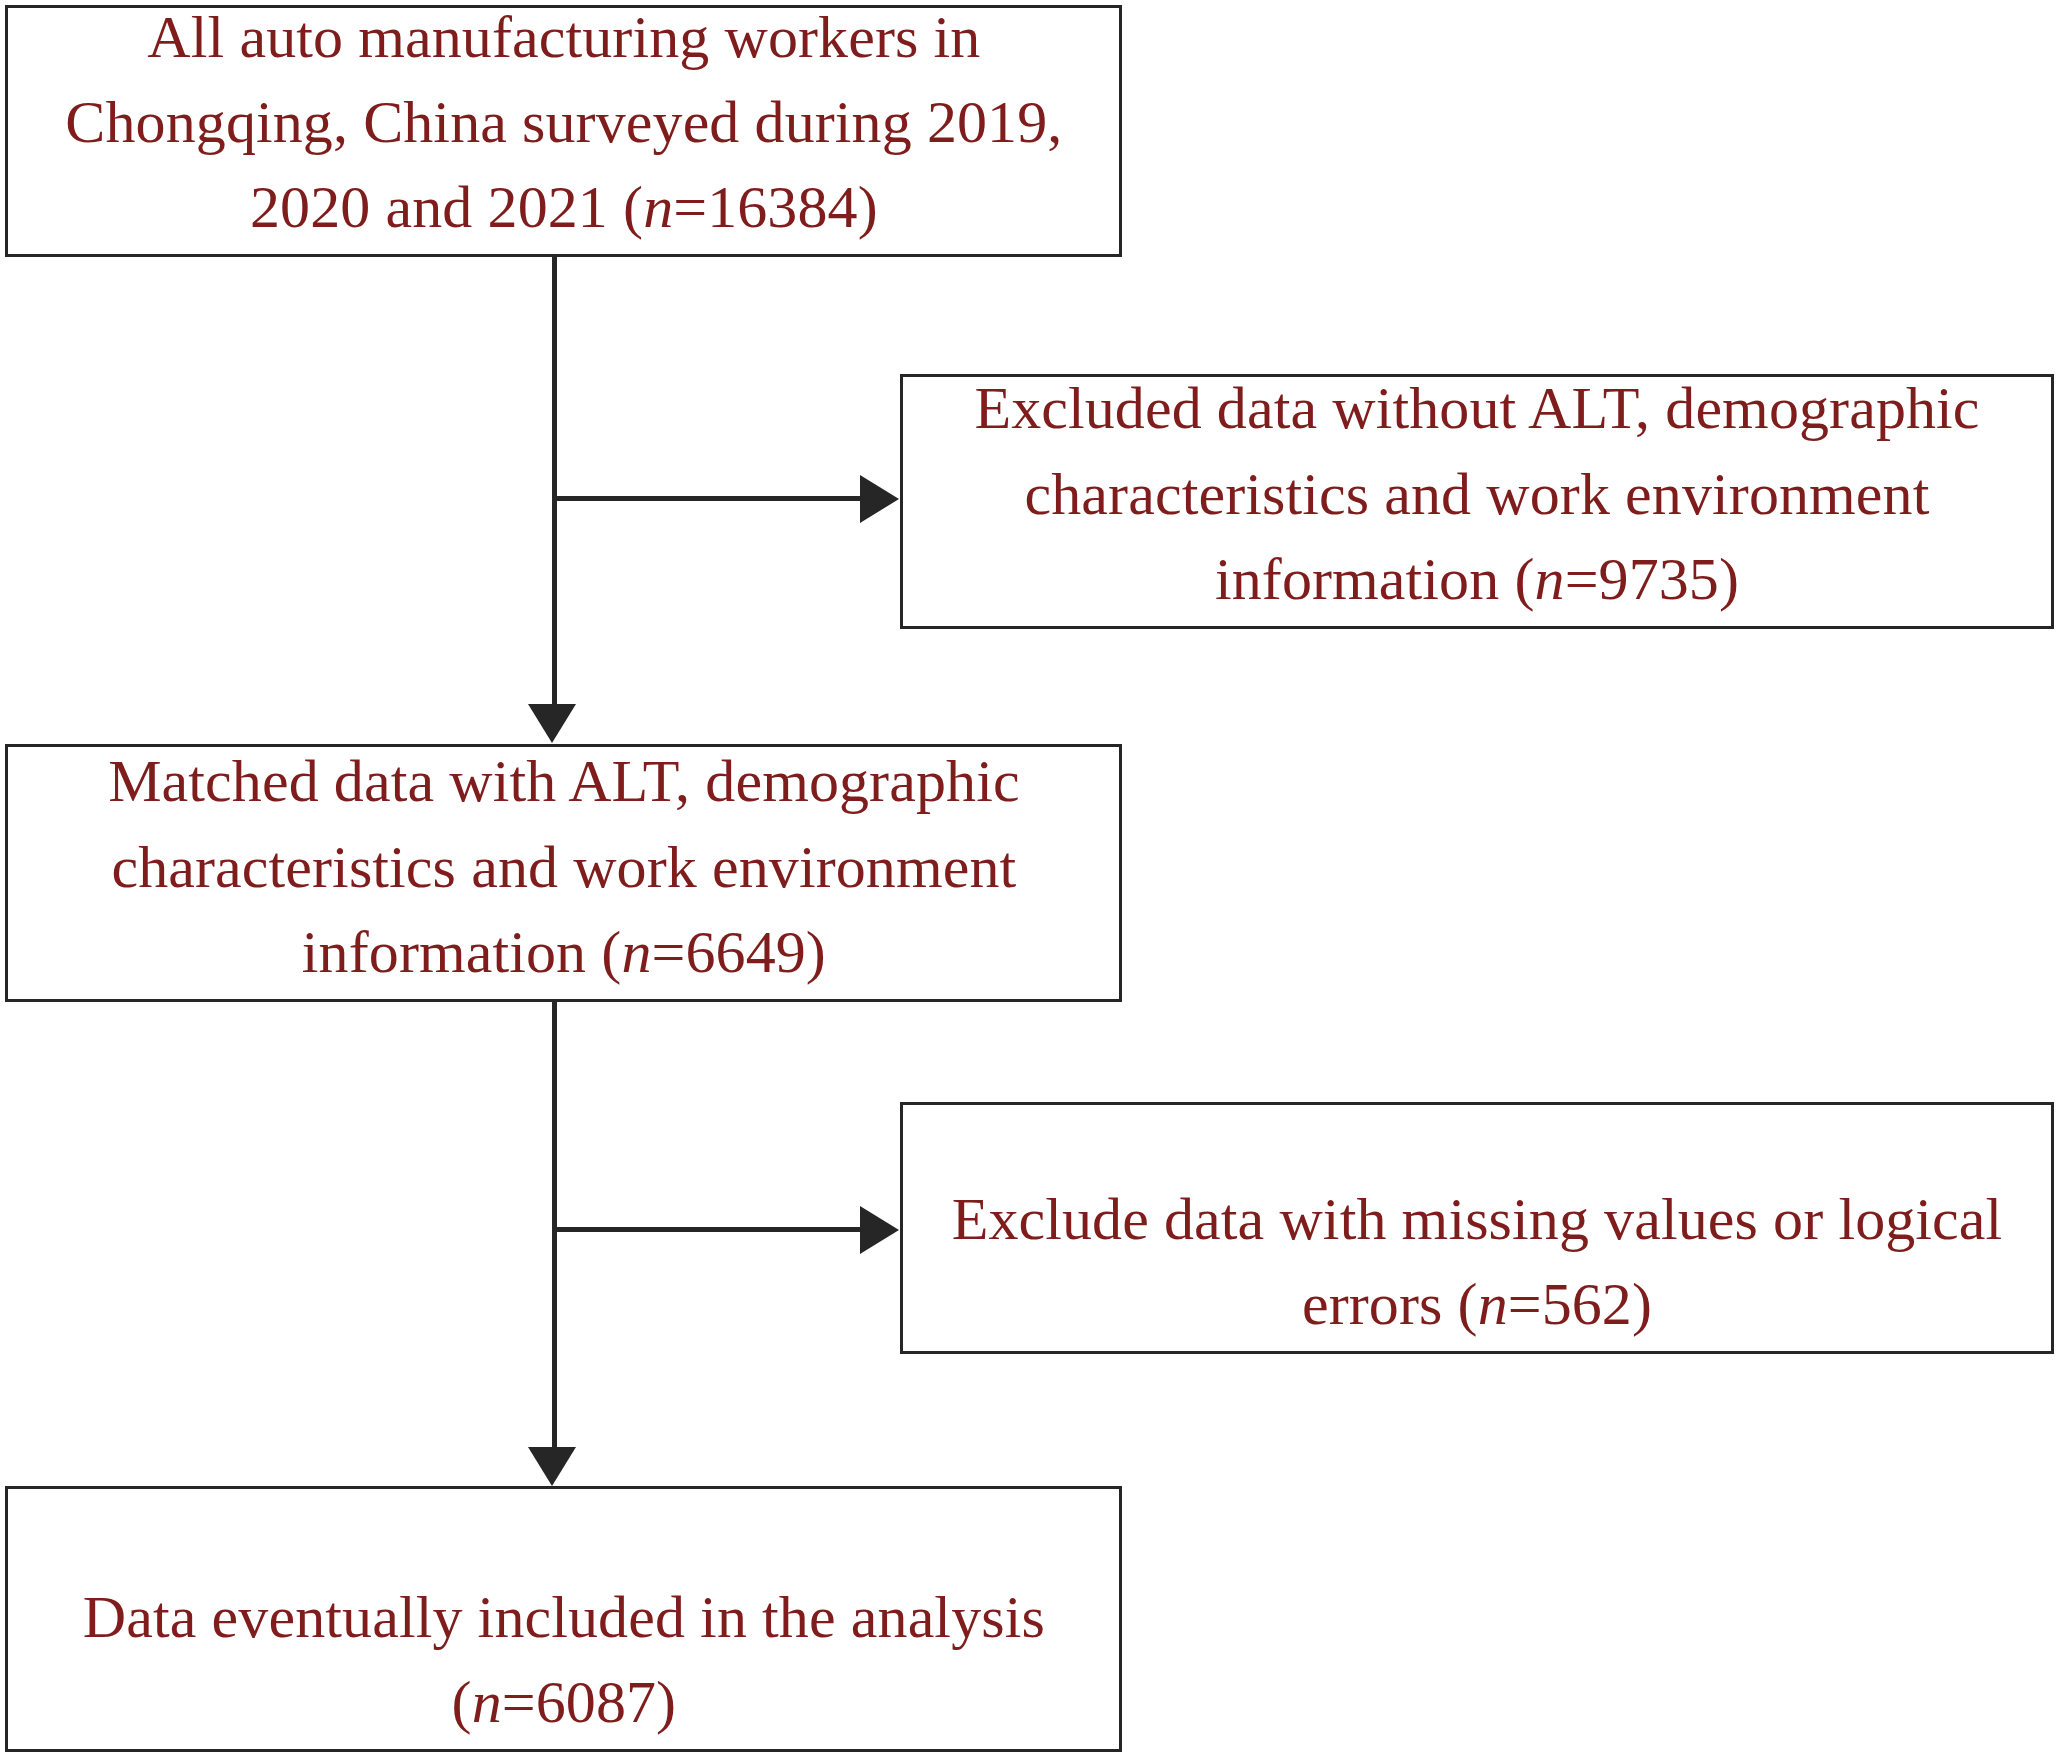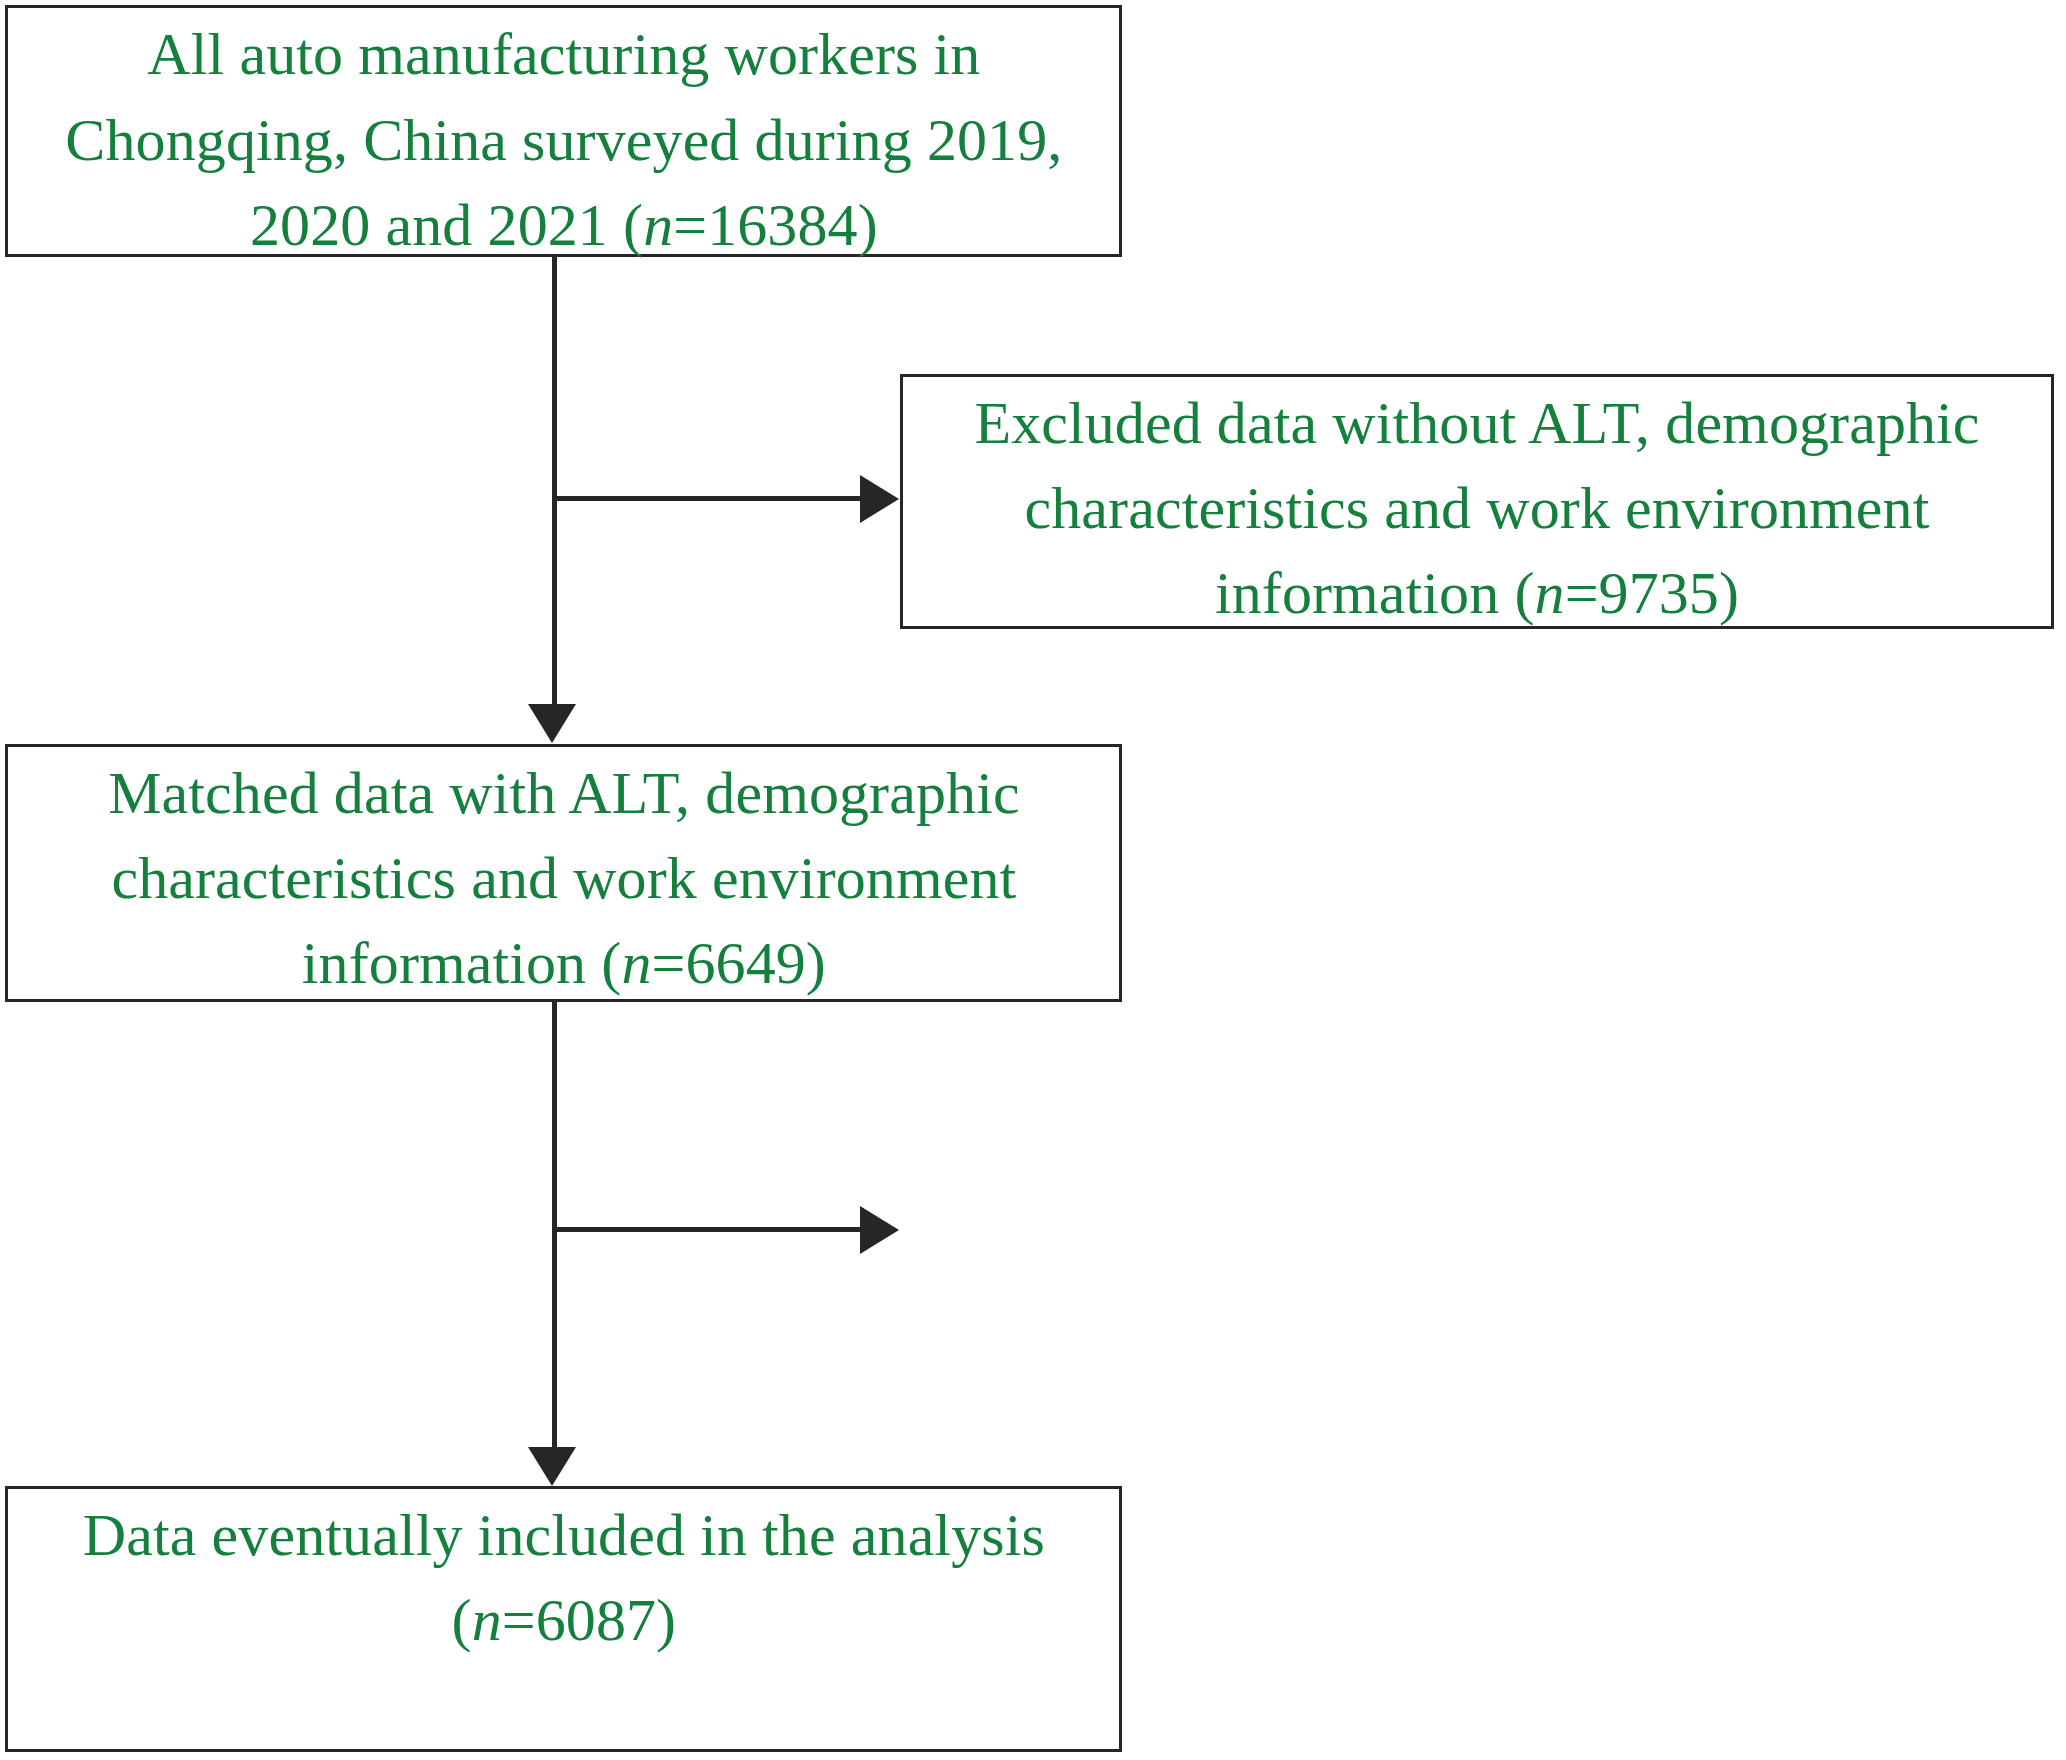--- a/index.html
+++ b/index.html
@@ -15,24 +15,24 @@
     background: #ffffff;
     overflow: hidden;
     font-family: "Liberation Serif", "DejaVu Serif", serif;
   }
   .node {
     position: absolute;
     box-sizing: border-box;
     background: #ffffff;
     border: 3.4px solid #262626;
     display: flex;
-    align-items: flex-start;
+    align-items: flex-end;
     justify-content: center;
     text-align: center;
-    color: #15803d;
+    color: #7f1d1d;
     font-size: 60px;
     line-height: 1.42;
     letter-spacing: 0.1px;
     padding: 4.1px 15px;
   }
   .node .txt {
     display: block;
     width: 100%;
     white-space: pre-line;
   }
@@ -112,19 +112,22 @@
   <div class="node" id="box-matched">
     <span class="txt">Matched  data with ALT, demographic characteristics and work environment information (<i>n</i>=6649)</span>
   </div>
 
   <div class="vline" id="spine-2"></div>
   <div class="arrow-down" id="arrowhead-2"></div>
 
   <div class="hline" id="branch-2"></div>
   <div class="arrow-right" id="arrowhead-b2"></div>
 
+  <div class="node" id="box-excluded-2">
+    <span class="txt">Exclude data with missing values or logical errors (<i>n</i>=562)</span>
+  </div>
 
   <div class="node" id="box-included">
     <span class="txt">Data eventually included in the analysis (<i>n</i>=6087)</span>
   </div>
 
 </div>
 
 
 </body></html>

